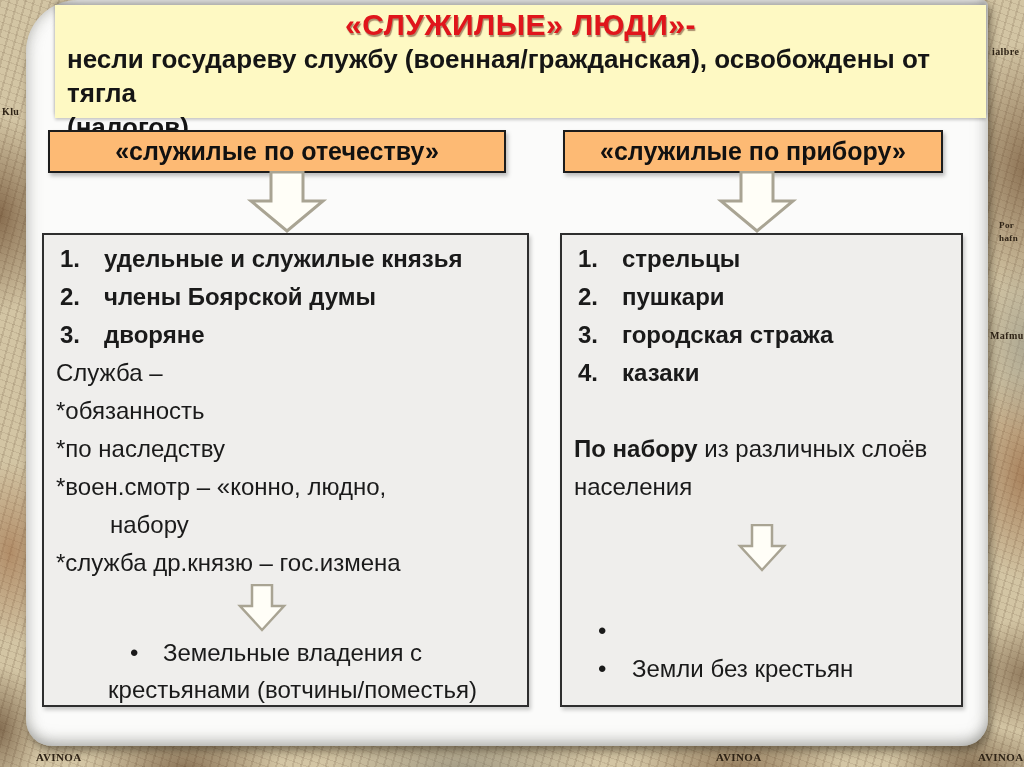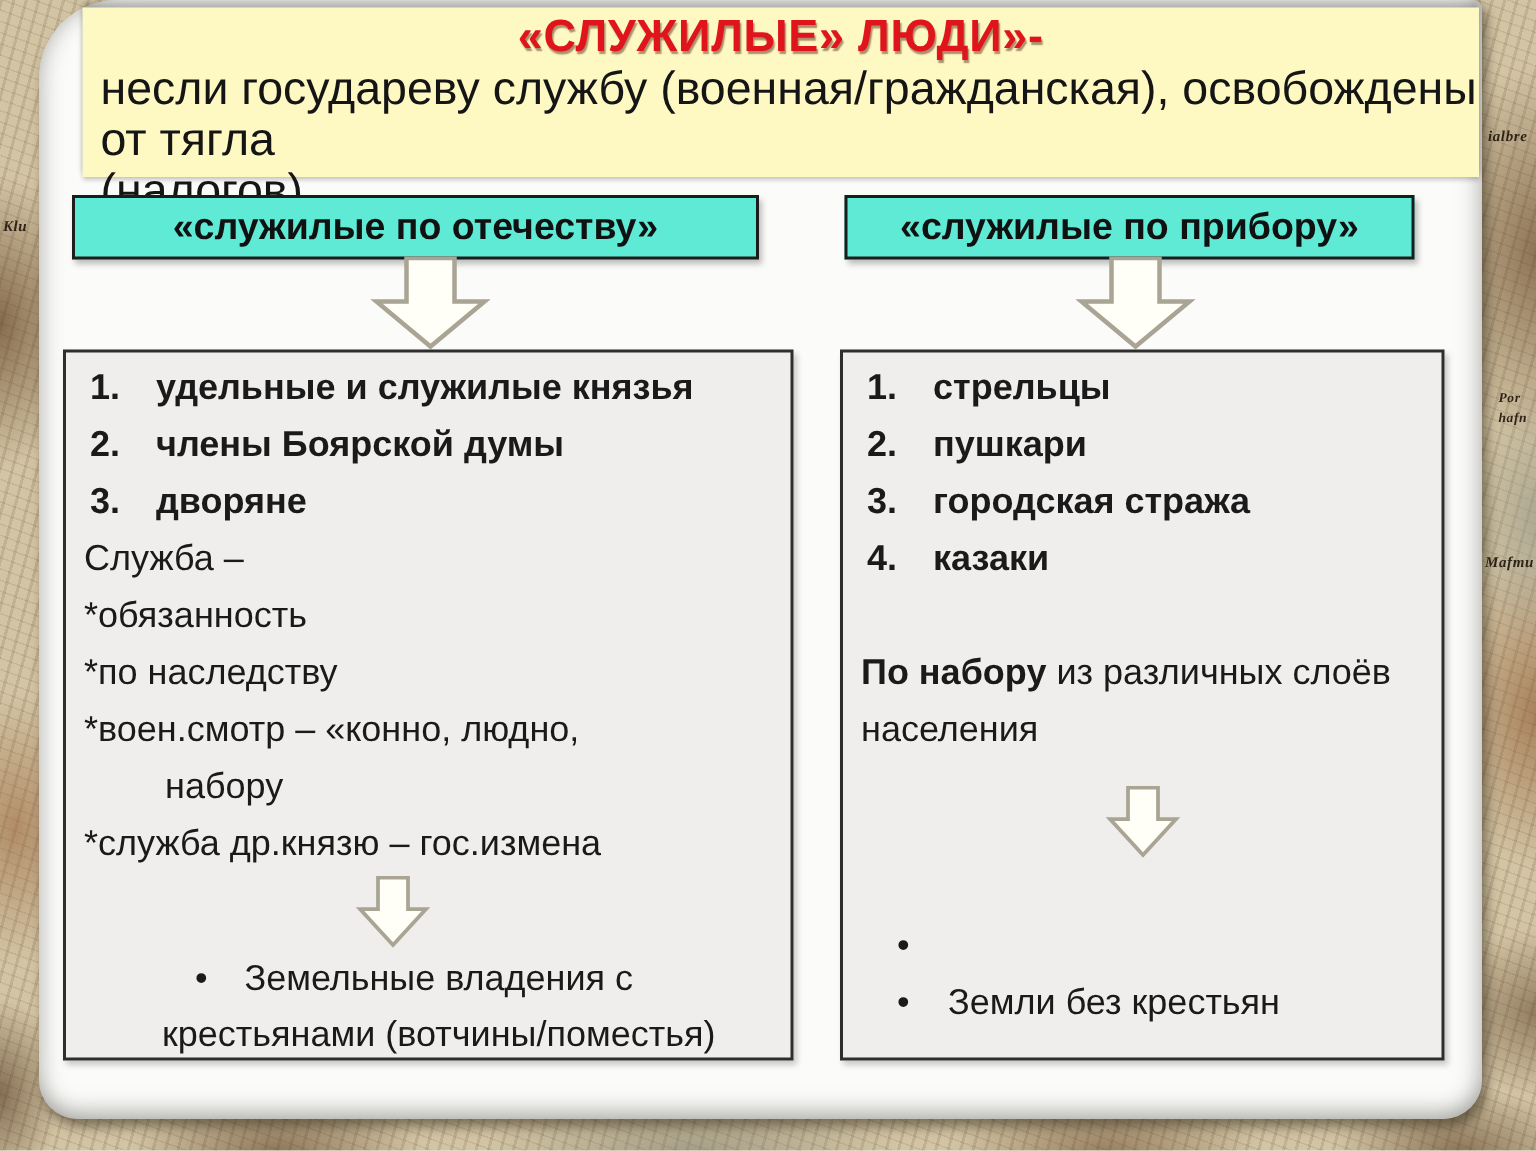--- a/index.html
+++ b/index.html
@@ -21,22 +21,22 @@
       radial-gradient(ellipse 120px 60px at 95% 100%, rgba(82,54,28,.55), transparent 70%),
       radial-gradient(ellipse 100px 180px at 100% 22%, rgba(96,62,34,.6), transparent 70%),
       radial-gradient(ellipse 60px 120px at 100% 45%, rgba(150,150,135,.6), transparent 75%),
       radial-gradient(ellipse 85px 150px at 100% 62%, rgba(140,85,45,.6), transparent 70%),
       radial-gradient(ellipse 90px 80px at 100% 88%, rgba(85,55,30,.5), transparent 70%),
       repeating-linear-gradient(105deg, rgba(70,45,25,.13) 0 2px, transparent 2px 8px),
       repeating-linear-gradient(20deg, rgba(70,45,25,.10) 0 1px, transparent 1px 7px);
   }
   .map-label{
     position:absolute;font-family:"Liberation Serif","DejaVu Serif",serif;
-    font-style:italic;font-weight:bold;color:#2f2417;font-size:10px;
-    letter-spacing:.4px;white-space:nowrap;margin-top:40px;
+    font-weight:bold;color:#2f2417;font-size:10px;
+    letter-spacing:.4px;white-space:nowrap;
   }
   
   .panel{
     position:absolute;left:26px;top:0;width:962px;height:746px;
     background:#fbfbfa;border-radius:52px 6px 26px 26px;
     box-shadow:
       3px 5px 8px rgba(40,30,15,.5),
       inset 0 -12px 14px -7px rgba(130,130,125,.6),
       inset 12px 0 14px -9px rgba(150,150,145,.45),
       inset -12px 0 14px -9px rgba(150,150,145,.5),
@@ -45,25 +45,25 @@
   
   .title-block{
     position:absolute;left:55px;top:5px;width:931px;height:113px;
     background:#fef9c3;box-shadow:0 -3px 4px rgba(0,0,0,.25), 0 2px 3px rgba(0,0,0,.2);
   }
   .slide-title{
     margin-top:3px;text-align:center;font-size:30px;font-weight:bold;
     color:#e0151b;text-shadow:1px 2px 1px rgba(70,10,5,.45);letter-spacing:.5px;
   }
   .slide-subtitle{
-    padding-left:12px;font-size:31px;font-weight:normal;color:#151515;line-height:34px;
+    padding-left:12px;font-size:26px;font-weight:bold;color:#151515;line-height:34px;
   }
   
   .hdr-box{
-    position:absolute;top:130px;height:43px;background:#5eead4;
+    position:absolute;top:130px;height:43px;background:#fdba74;
     border:2px solid #1c1c1c;box-sizing:border-box;
     display:flex;align-items:center;justify-content:center;
     font-size:25px;font-weight:bold;color:#111;
     box-shadow:2px 3px 4px rgba(0,0,0,.25);
   }
   .hdr-left{left:48px;width:458px;}
   .hdr-right{left:563px;width:380px;}
   
   .arrow{position:absolute;}
   .arrow svg{display:block;}

